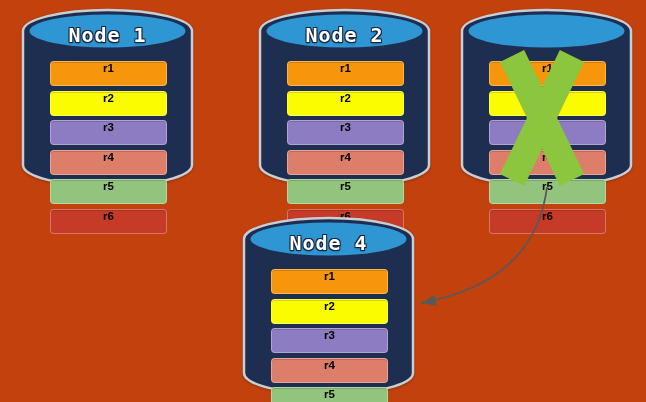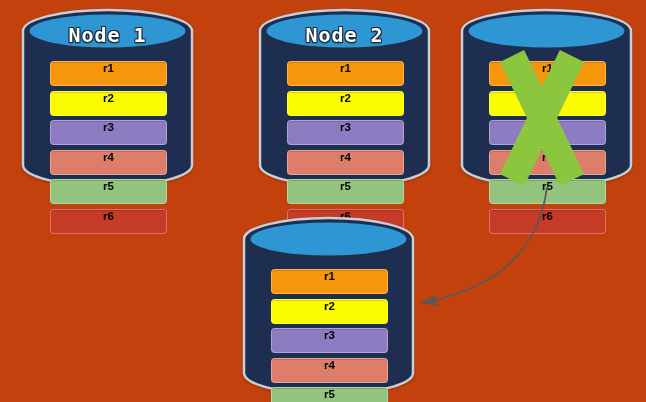--- a/index.html
+++ b/index.html
@@ -90,20 +90,21 @@
       <line x1="16" y1="8" x2="76" y2="132" stroke-width="27" stroke="#8CC63E"></line>
       <line x1="76" y1="8" x2="16" y2="132" stroke-width="27" stroke="#8CC63E"></line>
     </svg>
   </div>
 
   <div class="node" id="node-4">
     <svg class="cyl" width="173" height="180" viewBox="0 0 173 180">
       <path d="M 2 23 A 84.5 21 0 0 1 171 23 L 171 157 A 84.5 21 0 0 1 2 157 Z" stroke-width="2.5" fill="#1E2E50" stroke="#C8CED6"></path>
       <ellipse cx="86.5" cy="23" rx="78" ry="16.5" fill="#2E96D3"></ellipse>
     </svg>
+    <div class="node-title">Node 4</div>
     <div class="bars">
       <div class="bar" style="background: rgb(247, 150, 11);"><span>r1</span></div>
       <div class="bar" style="background: rgb(252, 252, 0);"><span>r2</span></div>
       <div class="bar" style="background: rgb(142, 124, 195);"><span>r3</span></div>
       <div class="bar" style="background: rgb(221, 126, 107);"><span>r4</span></div>
       <div class="bar" style="background: rgb(147, 196, 125);"><span>r5</span></div>
       <div class="bar" style="background: rgb(198, 58, 40);"><span>r6</span></div>
     </div>
   </div>
 

